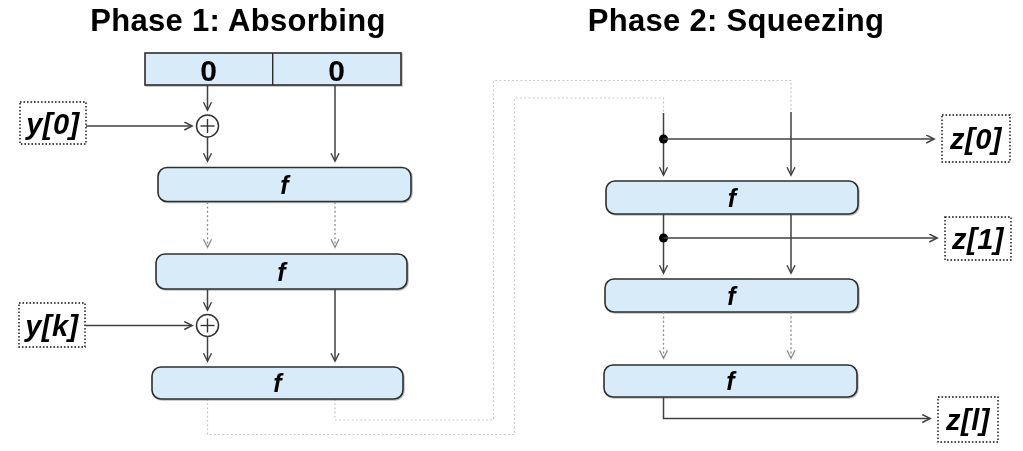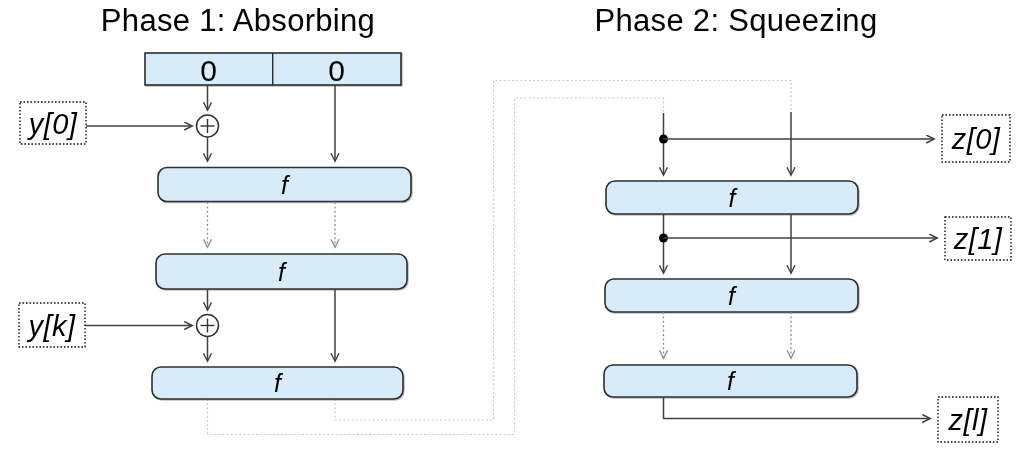--- a/index.html
+++ b/index.html
@@ -1,17 +1,17 @@
 <!DOCTYPE html>
 <html><head>
 <meta charset="utf-8">
 <style>
   html,body{margin:0;padding:0;background:#ffffff;}
   .stage{position:relative;width:1023px;height:451px;background:#ffffff;overflow:hidden;
-         font-family:"Liberation Sans", sans-serif;}
+         font-family:"Liberation Sans", sans-serif;font-weight:bold;}
   svg{display:block;}
   text{fill:#000000;font-family:"Liberation Sans", sans-serif;}
   .title{font-size:31px;letter-spacing:0.3px;}
   .cellnum{font-size:30px;}
   .flabel{font-size:25px;font-style:italic;}
   .iolabel{font-size:29px;font-style:italic;letter-spacing:0.5px;}
   .boxrect{stroke:#2e2e2e;stroke-width:1.6;filter:drop-shadow(1px 1.5px 0.5px rgba(110,110,110,0.45));}
   .iobox{fill:#ffffff;stroke:#111111;stroke-width:1.4;stroke-dasharray:1.6 1.9;}
   .solid{stroke:#404040;stroke-width:1.5;fill:none;}
   .dashgray{stroke:#8c8c8c;stroke-width:1.3;fill:none;stroke-dasharray:2 2.4;}

